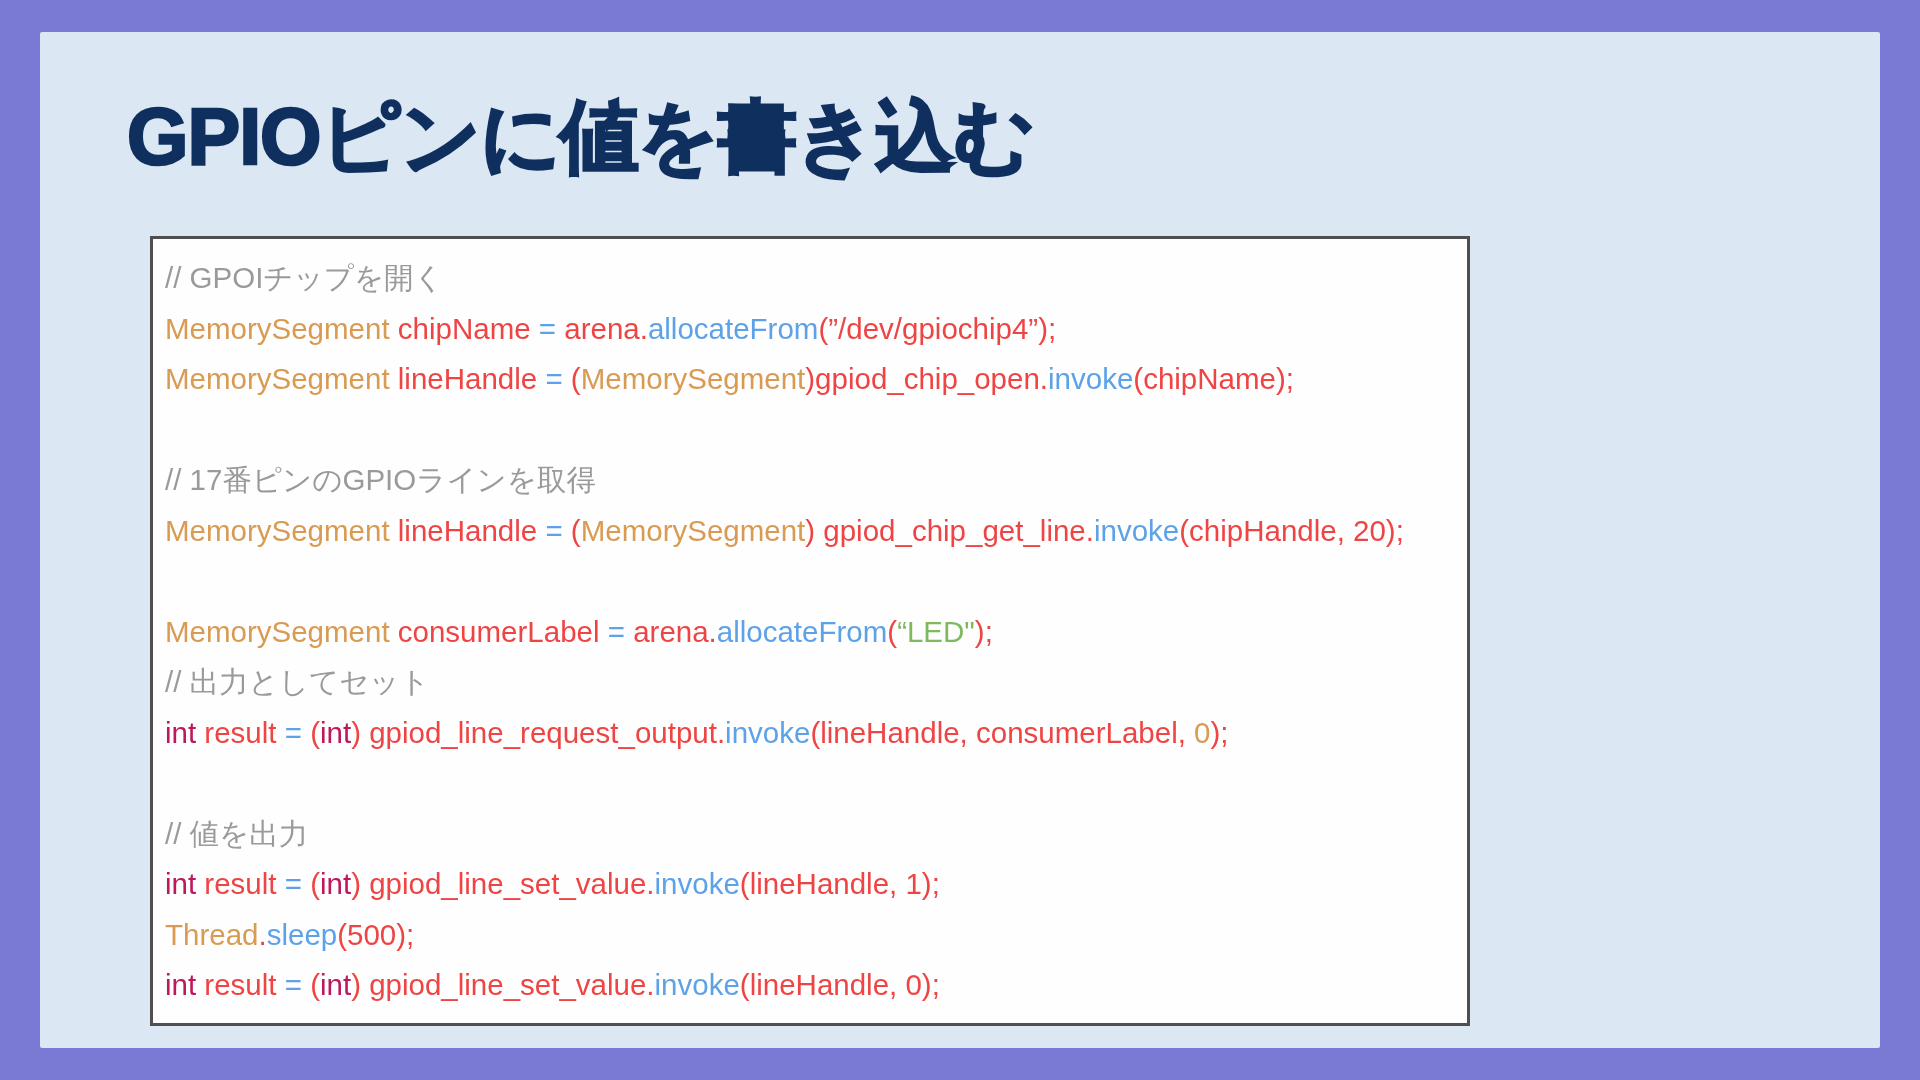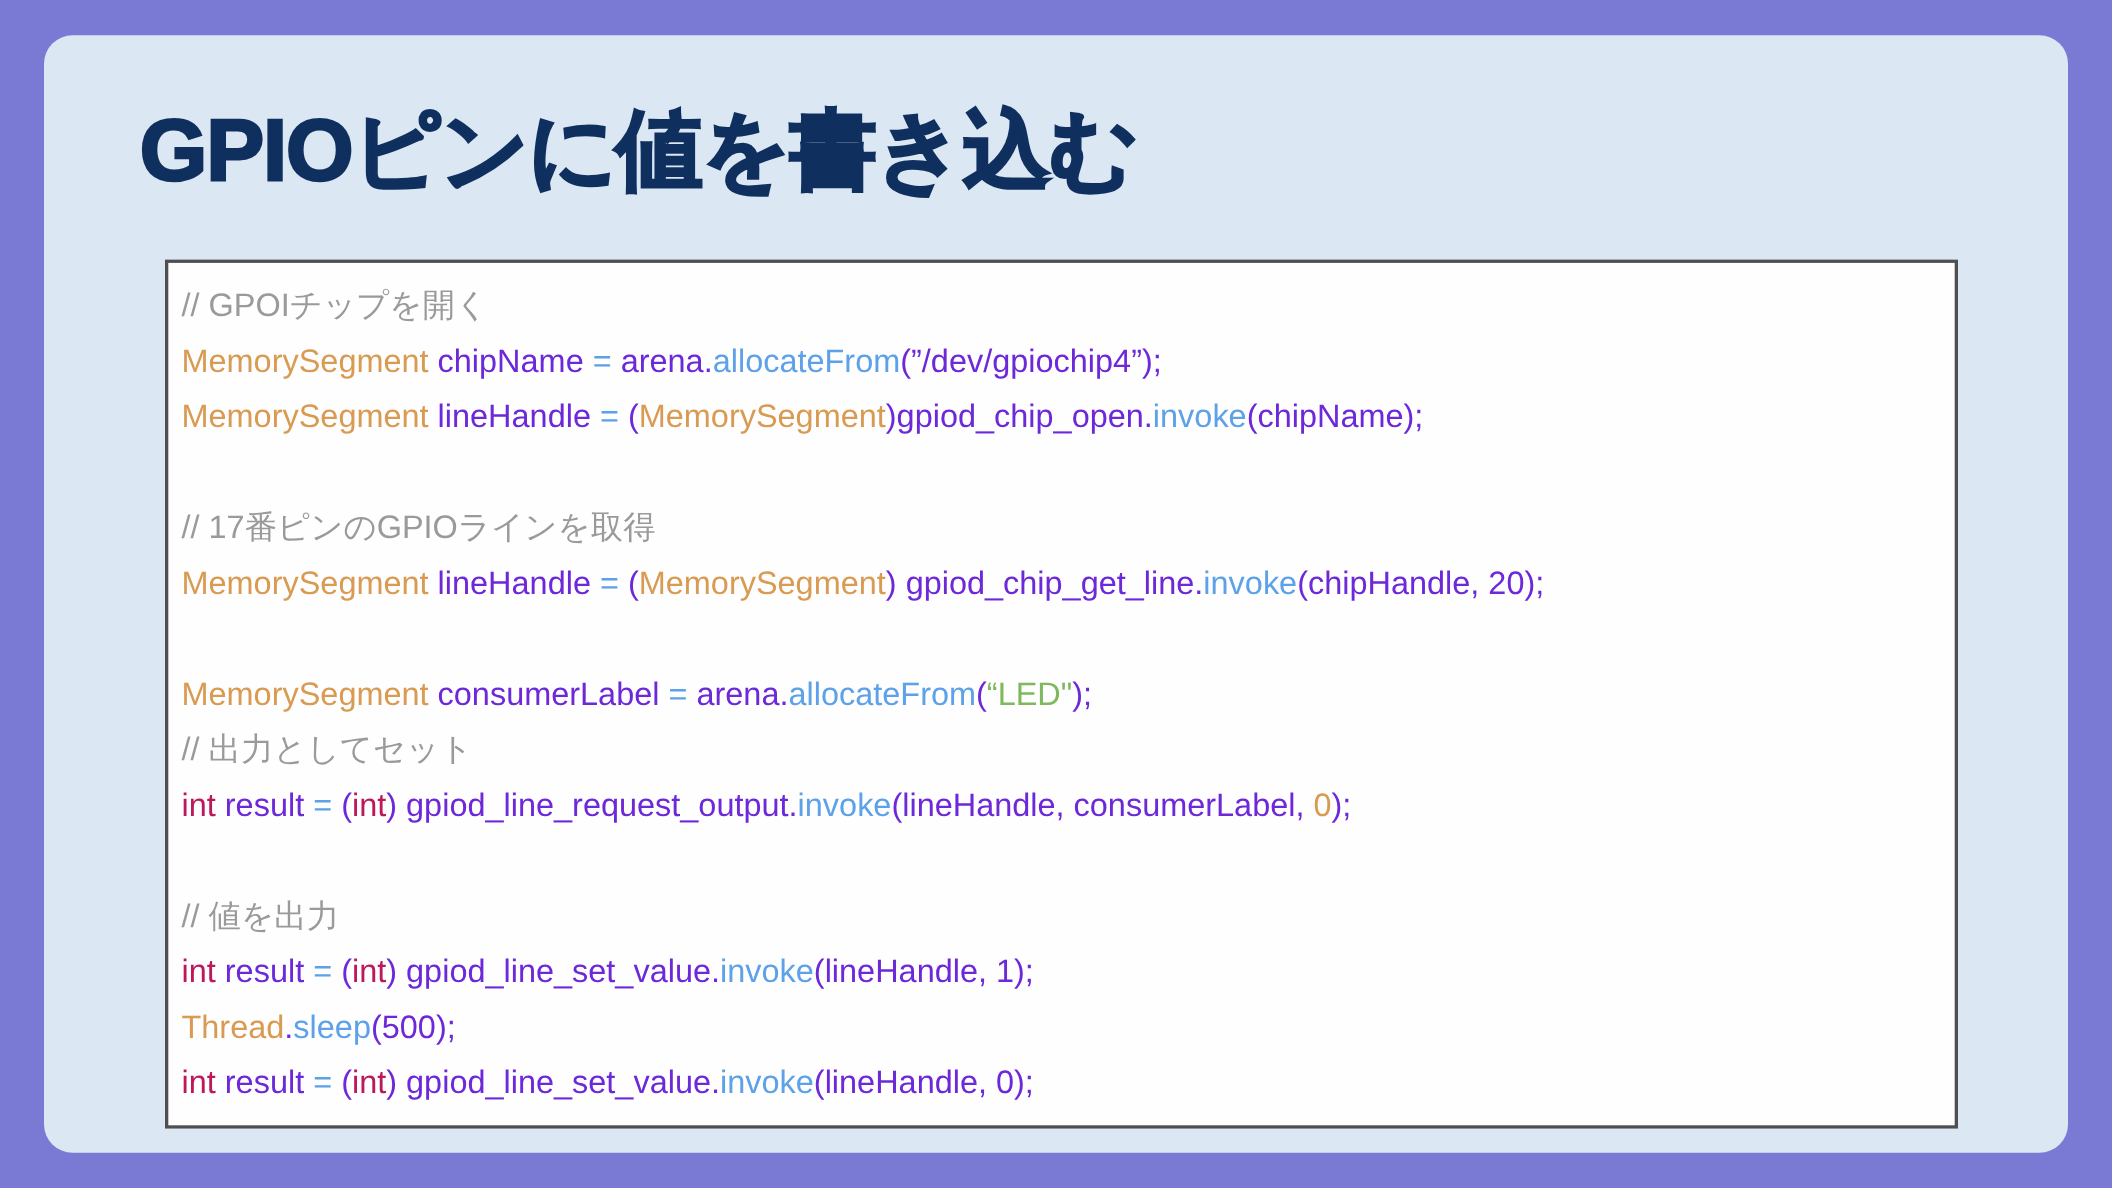--- a/index.html
+++ b/index.html
@@ -6,58 +6,58 @@
   html,body { width:1920px; height:1080px; overflow:hidden; }
   body {
     background:#7a7ad4;
     font-family:"Liberation Sans", sans-serif;
   }
   #slide {
     position:absolute;
     left:40px; top:32px;
     width:1840px; height:1016px;
     background:#dce7f4;
-    border-radius:26px;
+    border-radius:2px;
   }
   #title {
     position:absolute;
     left:87px; top:62px;
     font-size:79px;
     font-weight:bold;
     color:#0f2f5e;
     letter-spacing:-1px;
     line-height:1.1;
     white-space:nowrap;
     -webkit-text-stroke:2.6px #0f2f5e;
   }
   #code-block {
     position:absolute;
     left:110px; top:204px;
-    width:1630px; height:790px;
+    width:1320px; height:790px;
     background:#fefefe;
     border:3px solid #4f4f4f;
     padding:14px 0 0 12px;
     overflow:hidden;
   }
   .line {
     font-family:"Liberation Sans", sans-serif;
     font-size:29.5px;
     line-height:50.5px;
     height:50.5px;
     color:#8c8c8c;
     white-space:pre;
   }
   .cm  { color:#9a9a9a; }            
   .ty  { color:#d99a52; }            
   .mth { color:#5da2e8; }            
   .eq  { color:#5da2e8; }            
   .kw  { color:#be185d; }            
   .str { color:#7fb95e; }            
   .num { color:#d99a52; }            
-  .id  { color:#6d28d9; }            
+  .id  { color:#ef4444; }            
 </style>
 </head>
 <body>
 
 <div id="slide">
 
   <div id="title">GPIOピンに値を書き込む</div>
 
   <div id="code-block">
     <div id="code-lines">

